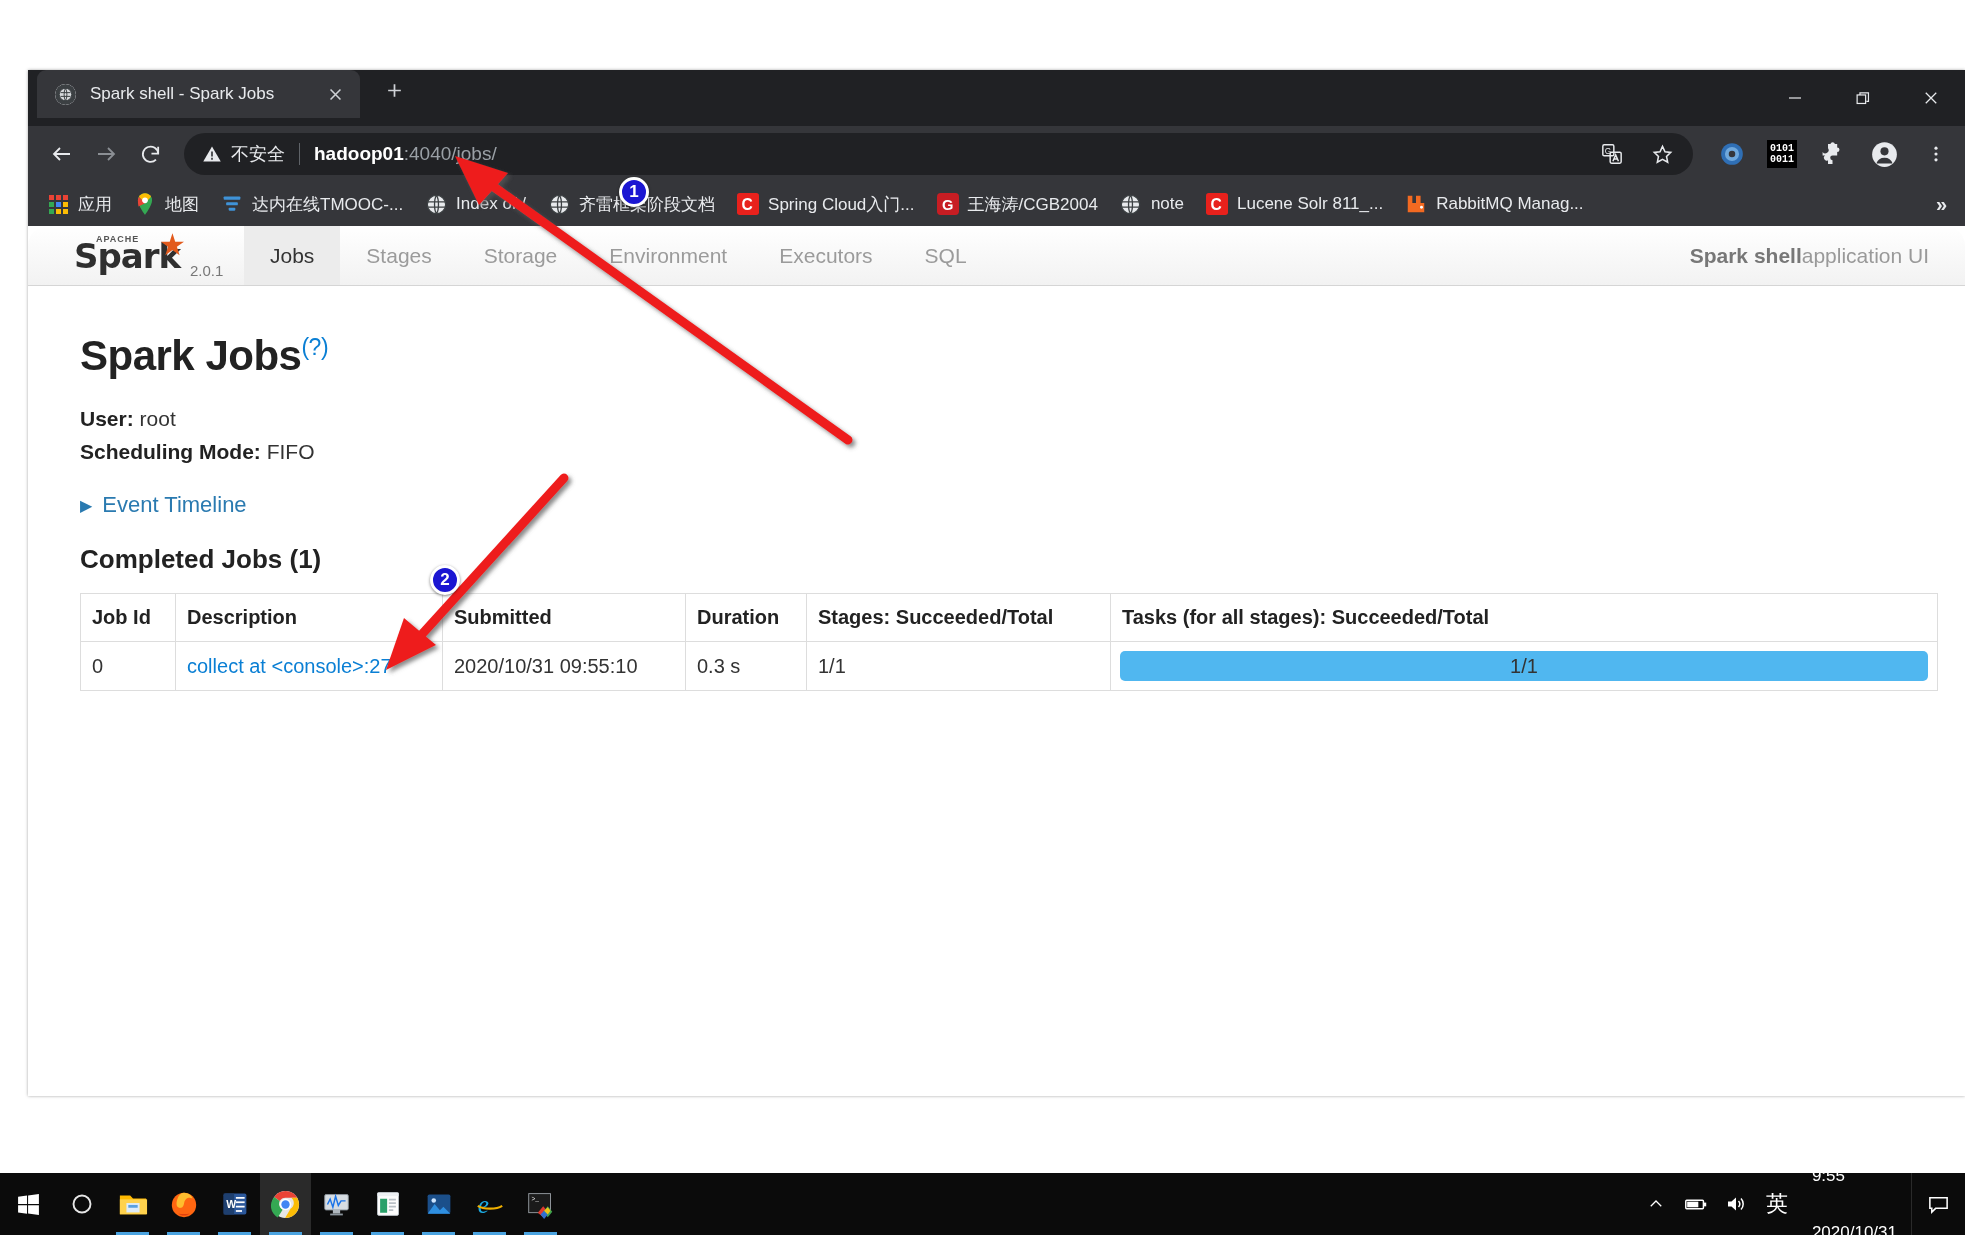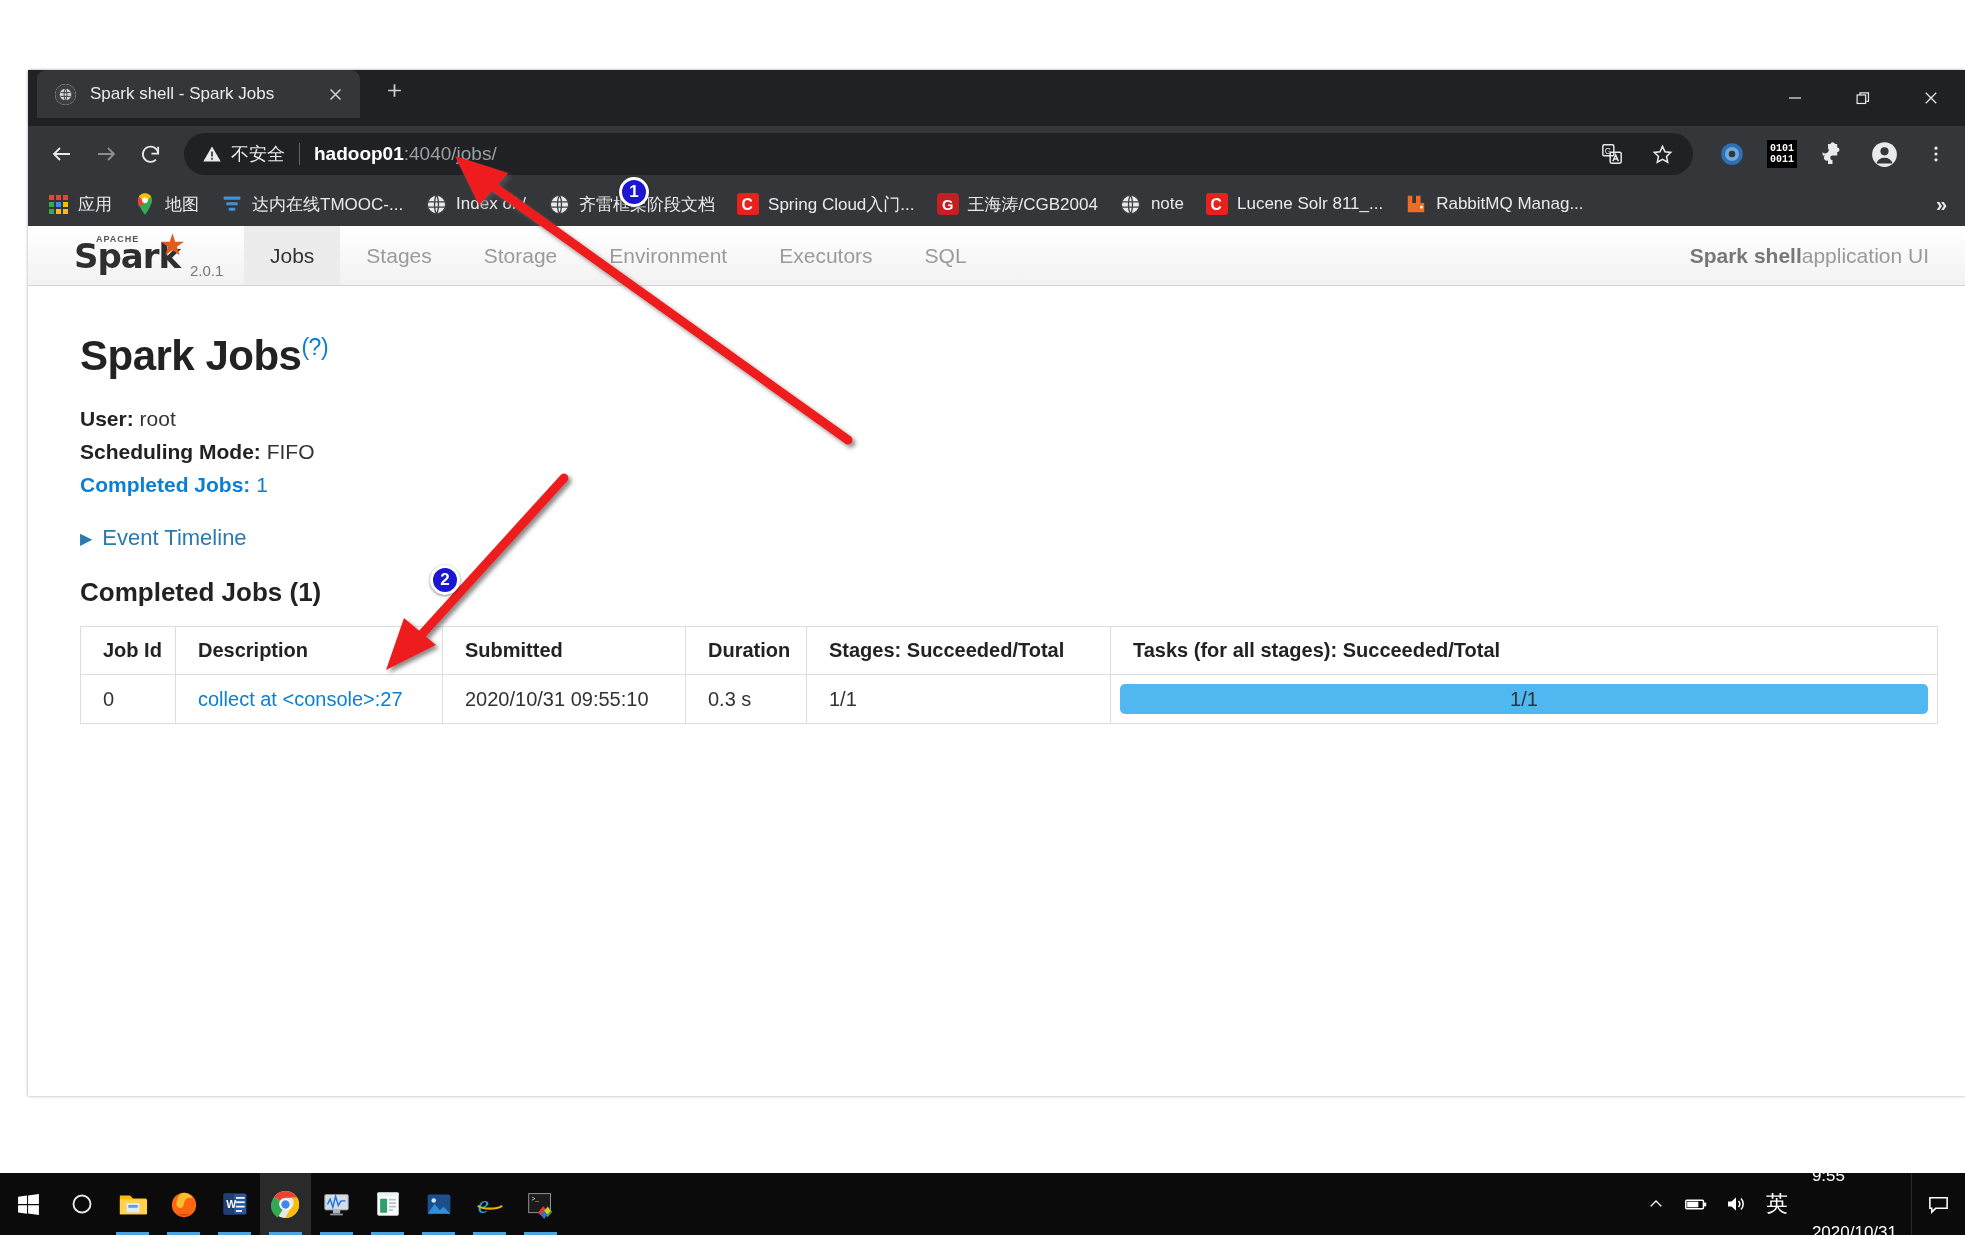--- a/index.html
+++ b/index.html
@@ -138,21 +138,21 @@
   .meta .link-b b{ color:#0a7fd4;}
   .evt{ margin-top:22px; font-size:22px; color:#2a7ab0; display:flex; align-items:center; gap:10px;}
   .evt .tri{ color:#2a7ab0; font-size:16px;}
   h2.subtitle{ margin-top:26px; font-size:26px; font-weight:bold; color:#222;}
 
   table.jobs{
     margin-top: 18px; border-collapse: collapse; width: 1857px; background:#fff;
     table-layout: fixed;
   }
   table.jobs th, table.jobs td{
-    border: 1px solid #dddddd; text-align:left; padding: 12px 12px 12px 22px;
+    border: 1px solid #dddddd; text-align:left; padding: 12px 12px 12px 11px;
     font-size: 20px; color:#333; vertical-align: middle;
   }
   table.jobs th{ font-weight:bold; color:#222; height:46px;}
   table.jobs td{ height:48px;}
   table.jobs td a{ color:#0a7fd4; text-decoration:none;}
   .bar{
     background:#50b7f0; border-radius:5px; height:30px; width:100%;
     display:flex; align-items:center; justify-content:center;
     color:#333; font-size:20px;
   }
@@ -464,21 +464,20 @@
 
       <div class="content">
         <h1 class="title">
           <span>Spark Jobs</span>
           <span class="hlp">(?)</span>
         </h1>
 
         <div class="meta">
           <div><b>User:</b><span> root</span></div>
           <div><b>Scheduling Mode:</b><span> FIFO</span></div>
-          <div class="link-b"><b>Completed Jobs:</b><span> 1</span></div>
         </div>
 
         <div class="evt">
           <span class="tri">▶</span>
           <span>Event Timeline</span>
         </div>
 
         <h2 class="subtitle">Completed Jobs (1)</h2>
 
         <table class="jobs">

